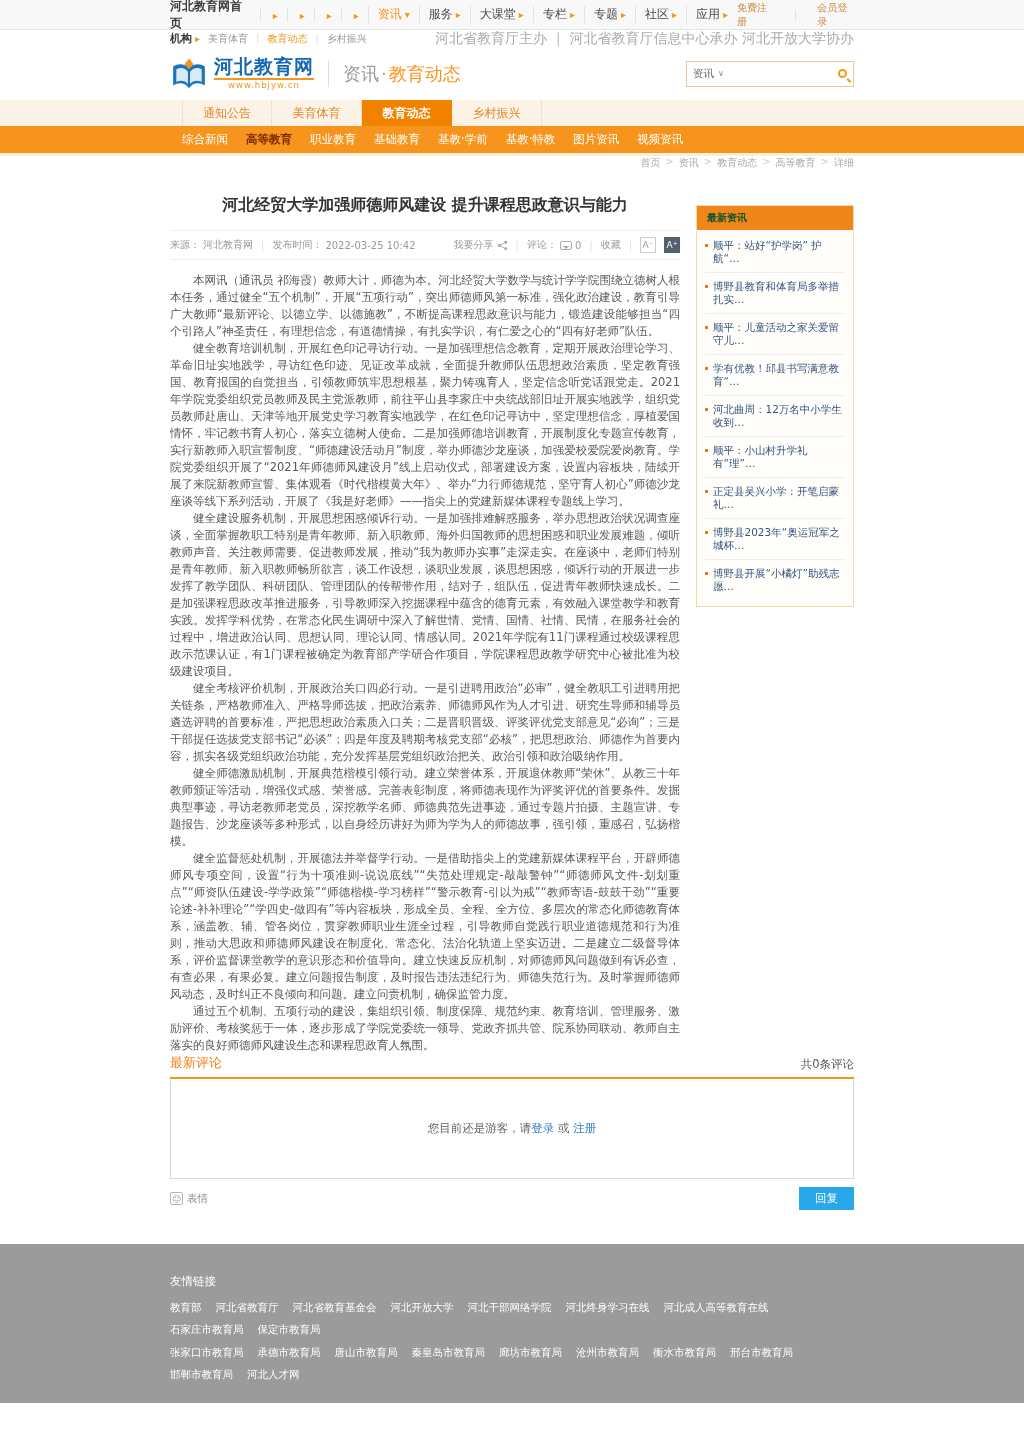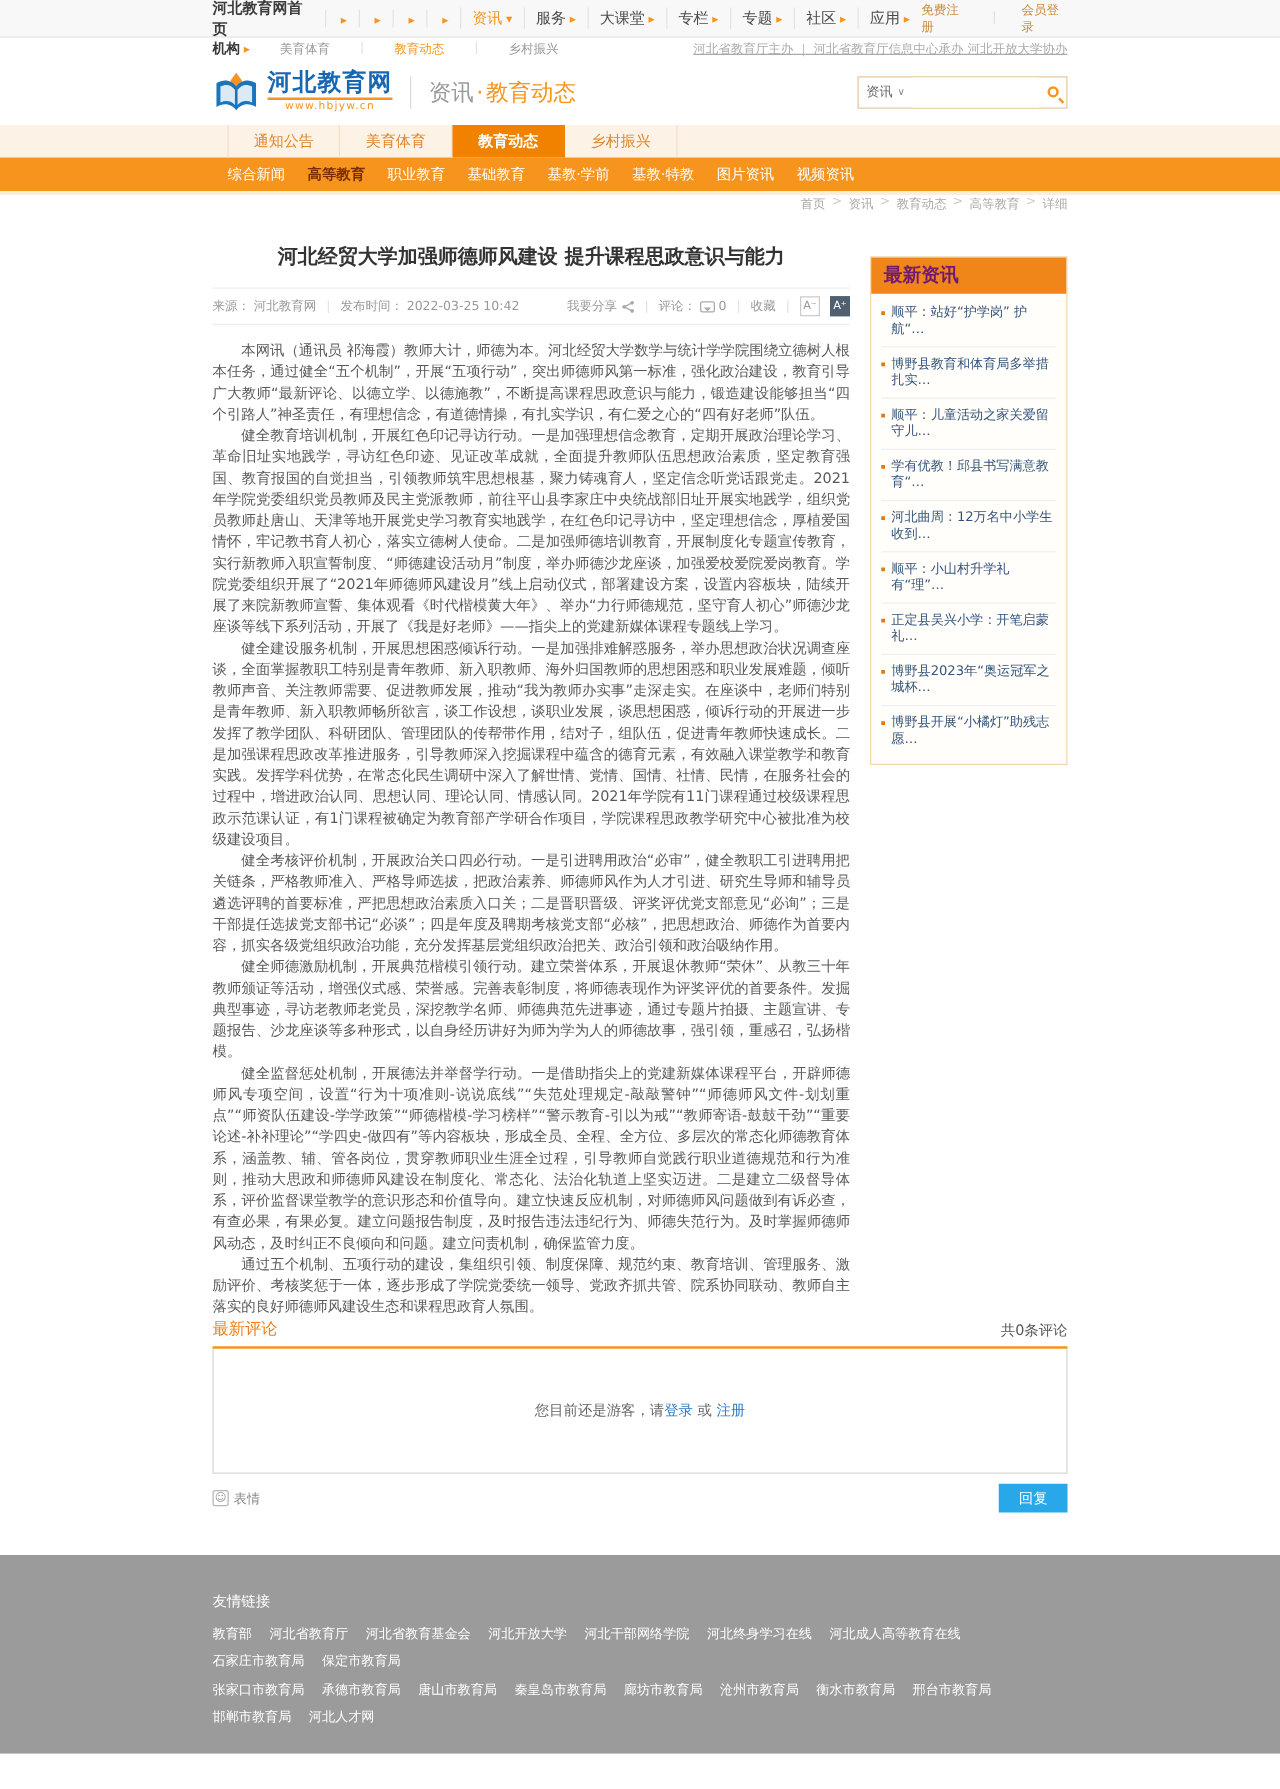--- a/index.html
+++ b/index.html
@@ -13,26 +13,26 @@
   .tb-item { padding:0 9px; border-left:1px solid #e3e3e3; color:#4a4a4a; cursor:pointer; white-space:nowrap; }
   .tb-item.mini { color:#f7941d; }
   .arr::after { content:"▸"; color:#f7941d; font-size:10px; margin-left:3px; }
   .arr-down::after { content:"▾"; color:#f7941d; font-size:10px; margin-left:3px; }
   .tb-item.cur { color:#f7941d; }
   .tb-auth { margin-left:auto; font-size:10px; color:#c98b3f; display:flex; align-items:center; gap:20px; }
   .tb-auth .sep { color:#ddd; }
 
   
   .subtopbar { height:17px; font-size:10px; color:#999; }
-  .subtop-inner { display:flex; align-items:center; height:100%; gap:24px; }
+  .subtop-inner { display:flex; align-items:center; height:100%; gap:8px; }
   .org { font-weight:bold; color:#3a3a3a; font-size:11px; }
   .st-link { color:#999; cursor:pointer; }
   .st-link.hl { color:#f7941d; }
   .st-sep { color:#e0e0e0; }
-  .st-right { margin-left:auto; color:#aaa; font-size:10px;text-decoration:underline; }
+  .st-right { margin-left:auto; color:#aaa; font-size:14px; }
 
   
   .header { height:53px; background:#fff; }
   .header-inner { display:flex; align-items:center; height:100%; }
   .logo { display:flex; align-items:center; gap:6px; cursor:pointer; }
   .logo-txt { display:flex; flex-direction:column; line-height:1; }
   .site-name { font-size:19px; font-weight:bold; color:#1767b3; letter-spacing:1px; }
   .site-url { font-size:8.5px; color:#f7941d; border-top:2px solid #f7941d; margin-top:2px; padding-top:1px; text-align:center; letter-spacing:1px; }
   .hdr-div { width:1px; height:26px; background:#ddd; margin:0 14px; }
   .section-title { font-size:18px; }
@@ -76,21 +76,21 @@
   .cmt-ic { width:12px; height:9px; border:1px solid #aaa; border-radius:2px; display:inline-block; position:relative; }
   .cmt-ic::after { content:""; position:absolute; left:2px; bottom:-3px; border:3px solid transparent; border-top-color:#aaa; }
   .fbtn { width:16px; height:16px; border:1px solid #ccc; font-size:9px; display:flex; align-items:center; justify-content:center; color:#999; cursor:pointer; background:#fff; }
   .fbtn.plus { background:#51606f; color:#fff; border-color:#51606f; }
   .meta-spacer { flex:1; }
   .body { padding-top:12px; }
   .body p { font-size:11.5px; line-height:17px; color:#595959; text-indent:2em; text-align:justify; }
 
   
   .sidebar { width:158px; margin-left:16px; margin-top:18px; border:1px solid #f3d9ad; background:#fffefb; }
-  .sb-head { background:#f08519; color:#701a75; font-size:15px; font-weight:bold; padding:5px 10px; }
+  .sb-head { background:#f08519; color:#14532d; font-size:10px; font-weight:bold; padding:5px 10px; }
   .sb-list { padding:2px 8px 6px; }
   .sb-item { display:flex; gap:5px; padding:7px 0; border-bottom:1px solid #efefef; font-size:10.5px; color:#35547a; line-height:13px; cursor:pointer; }
   .sb-item:last-child { border-bottom:0; }
   .sb-dot { width:3px; height:3px; background:#e07916; margin-top:5px; flex:none; }
 
   
   .comments { }
   .c-head { display:flex; justify-content:space-between; align-items:flex-end; border-bottom:2px solid #f7941d; padding-bottom:5px; }
   .c-title { color:#f07f16; font-size:13px; }
   .c-count { color:#555; font-size:11.5px; }

